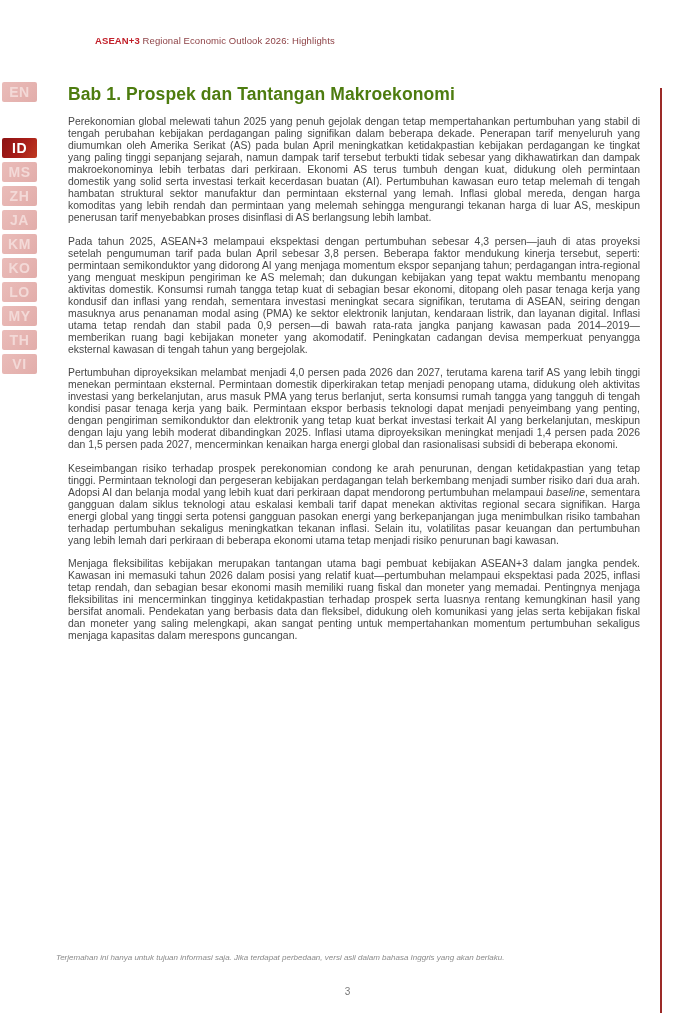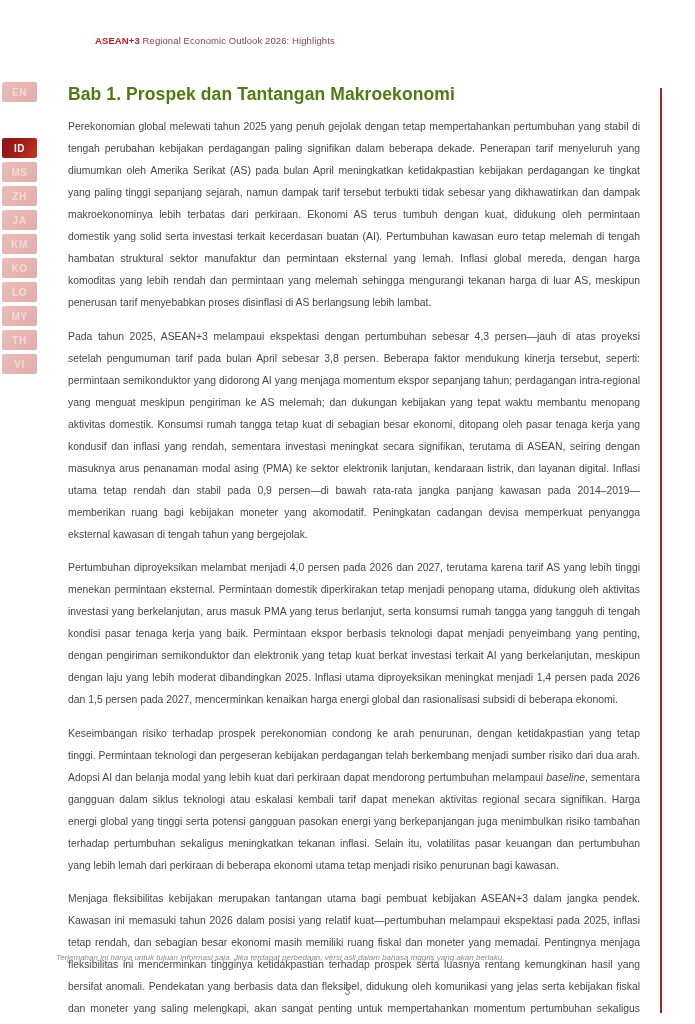--- a/index.html
+++ b/index.html
@@ -28,21 +28,21 @@
     position: absolute;
     left: 2px; top: 82px;
     width: 35px;
   }
   .lang-tab {
     width: 35px; height: 20px;
     margin-bottom: 4px;
     border-radius: 2px;
     background: linear-gradient(135deg, #eabcb9 0%, #e2adaa 100%);
     color: #f3d9d7;
-    font-size: 10px;
+    font-size: 14px;
     font-weight: bold;
     letter-spacing: 0.6px;
     display: flex;
     align-items: center;
     justify-content: center;
     cursor: pointer;
   }
   .lang-tab.active {
     background: linear-gradient(120deg, #8f1414 5%, #a81d18 55%, #bf3a20 100%);
     color: #ffffff;
@@ -57,21 +57,21 @@
   }
   .chapter-title {
     color: #4d7c0f;
     font-size: 17.5px;
     font-weight: bold;
     letter-spacing: 0.1px;
     margin-bottom: 11px;
   }
   .content p {
     font-size: 10.4px;
-    line-height: 22px;
+    line-height: 12px;
     color: #474747;
     text-align: justify;
     margin-bottom: 11.5px;
   }
   .content p em { }
 
   
   .footnote {
     position: absolute;
     left: 56px; top: 953px;

